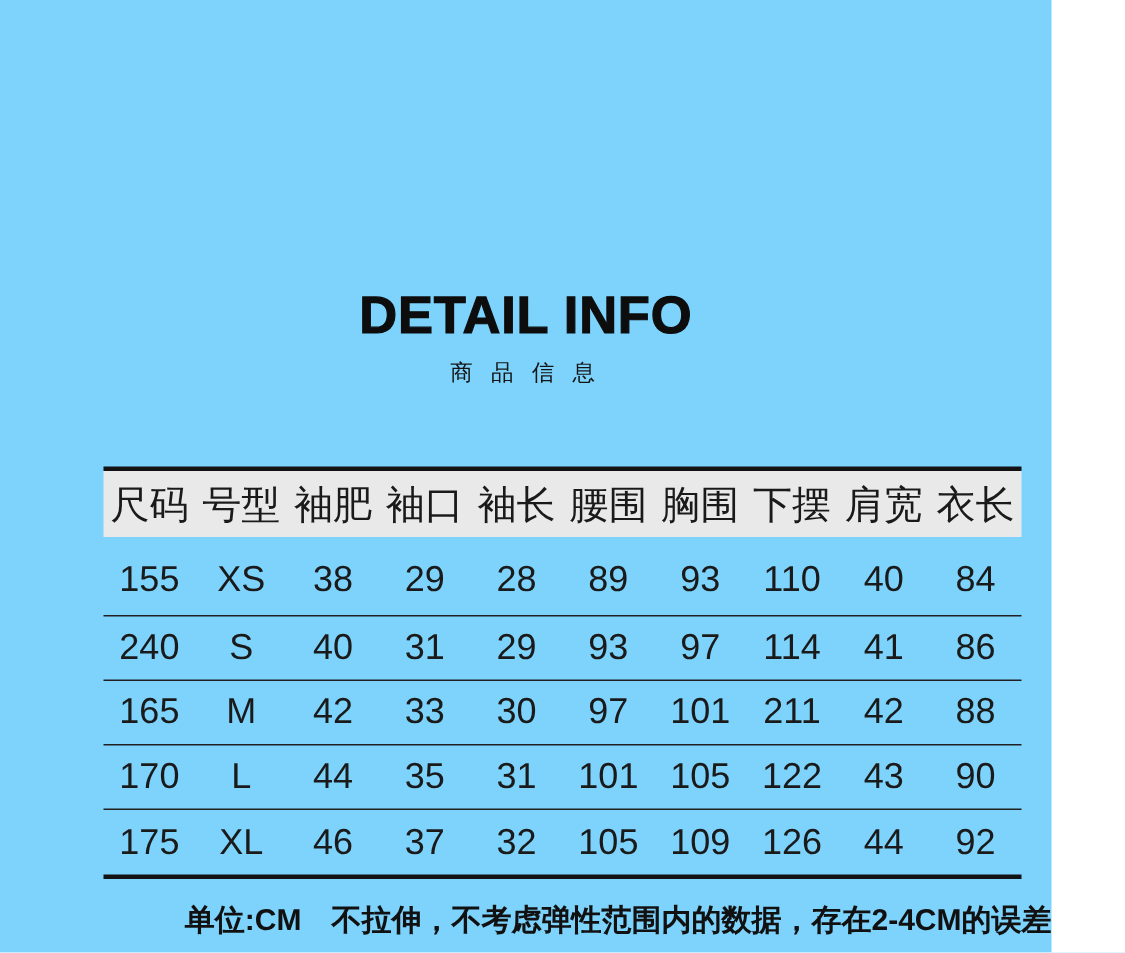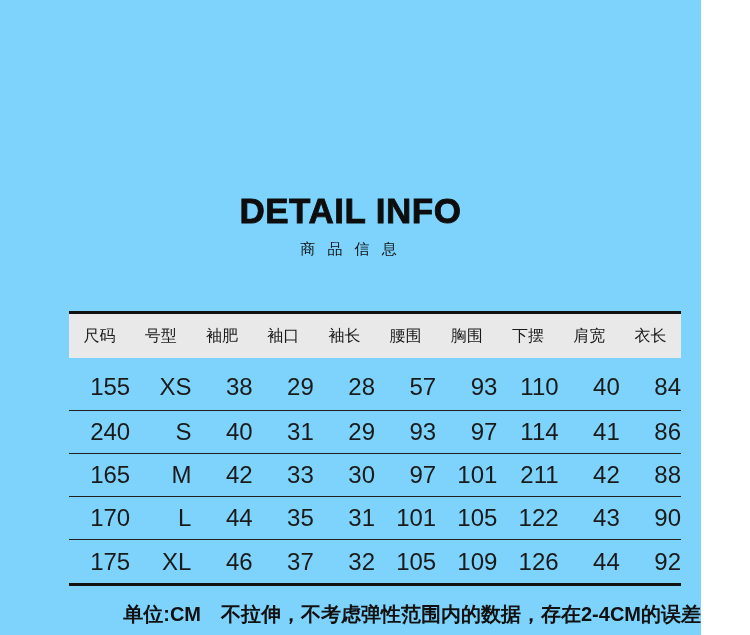--- a/index.html
+++ b/index.html
@@ -51,41 +51,41 @@
   }
   .thead {
     display: grid;
     grid-template-columns: repeat(10, 1fr);
     align-items: center;
     height: 44px;
     background: var(--header-bg, #e9e9e9);
   }
   .hcell {
     text-align: center;
-    font-size: 16px;
+    font-size: 26px;
     font-weight: 500;
     color: #1a1a1a;
   }
   .trow {
     display: grid;
     grid-template-columns: repeat(10, 1fr);
     align-items: center;
     box-sizing: border-box;
     height: 43px;
     border-bottom: 1.5px solid #202020;
   }
   .trow.first {
     height: 53px;
     padding-top: 6px;
   }
   .trow:last-child {
     border-bottom: none;
   }
   .cell {
-    text-align: right;
+    text-align: center;
     font-size: 24px;
     font-weight: 400;
     color: #1a1a1a;
   }
   .footer-note {
     position: absolute;
     top: 601px;
     left: 0;
     width: 100%;
     text-align: right;
@@ -117,21 +117,21 @@
         <div class="hcell">肩宽</div>
         <div class="hcell">衣长</div>
       </div>
     <div class="tbody">
         <div class="trow first">
           <div class="cell">155</div>
           <div class="cell">XS</div>
           <div class="cell">38</div>
           <div class="cell">29</div>
           <div class="cell">28</div>
-          <div class="cell">57</div>
+          <div class="cell">89</div>
           <div class="cell">93</div>
           <div class="cell">110</div>
           <div class="cell">40</div>
           <div class="cell">84</div>
         </div>
         <div class="trow">
           <div class="cell">240</div>
           <div class="cell">S</div>
           <div class="cell">40</div>
           <div class="cell">31</div>

